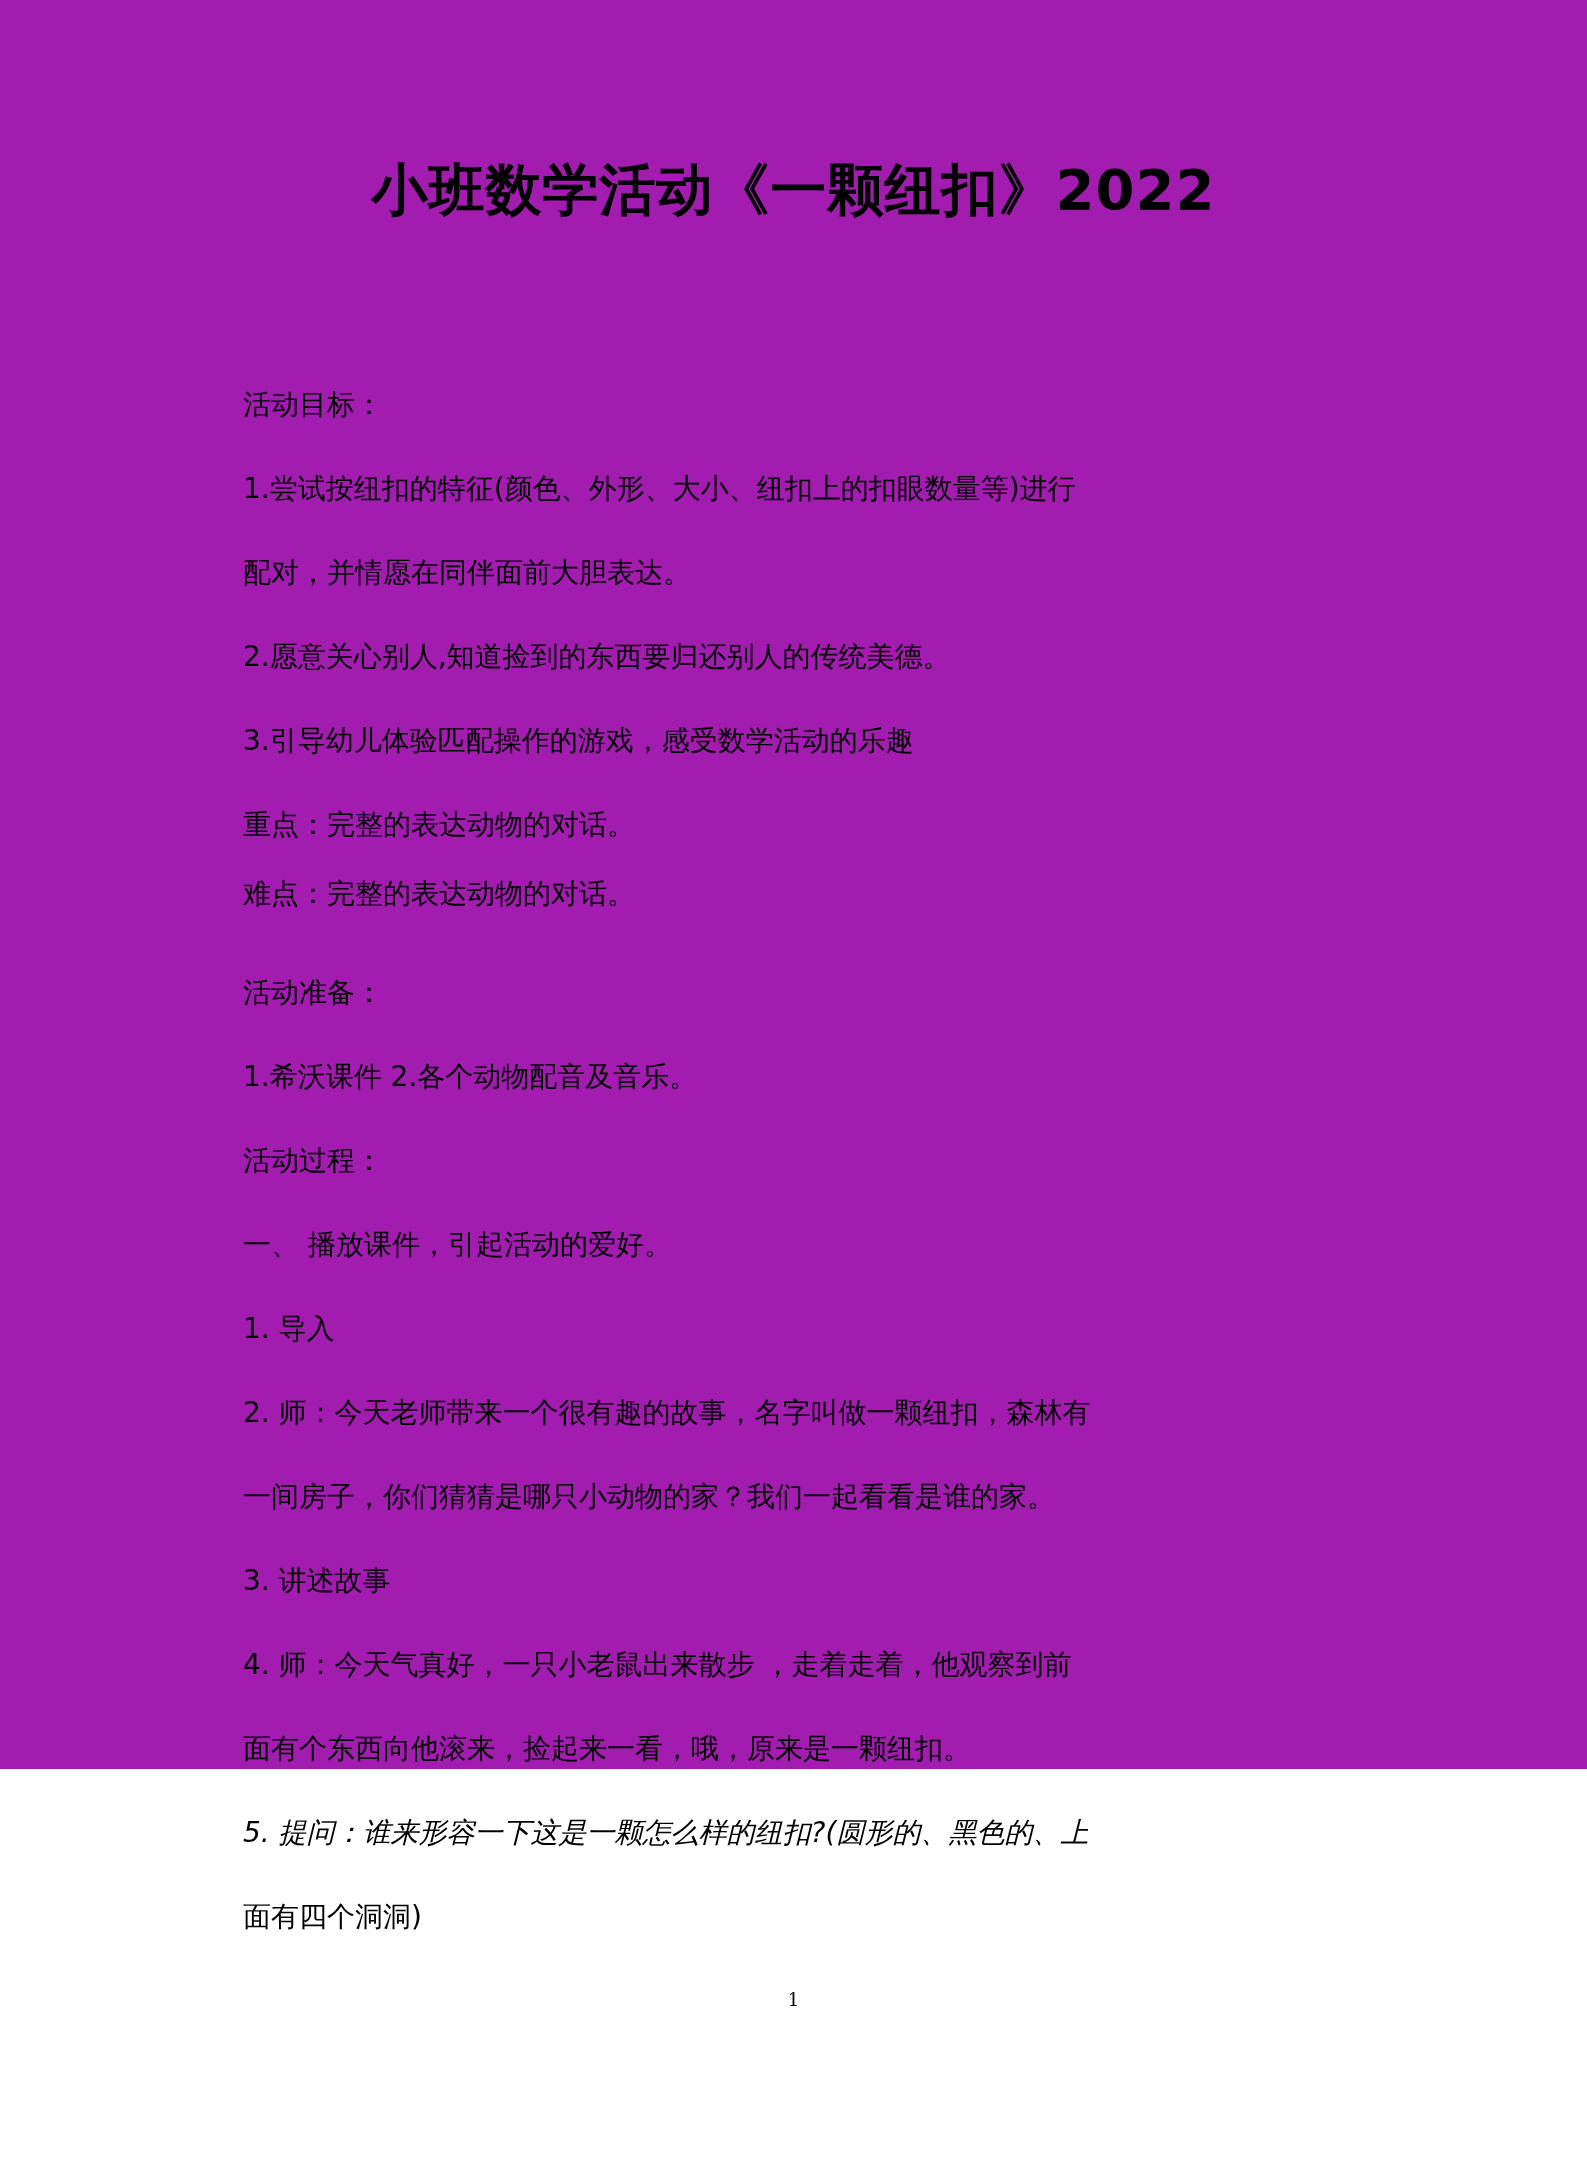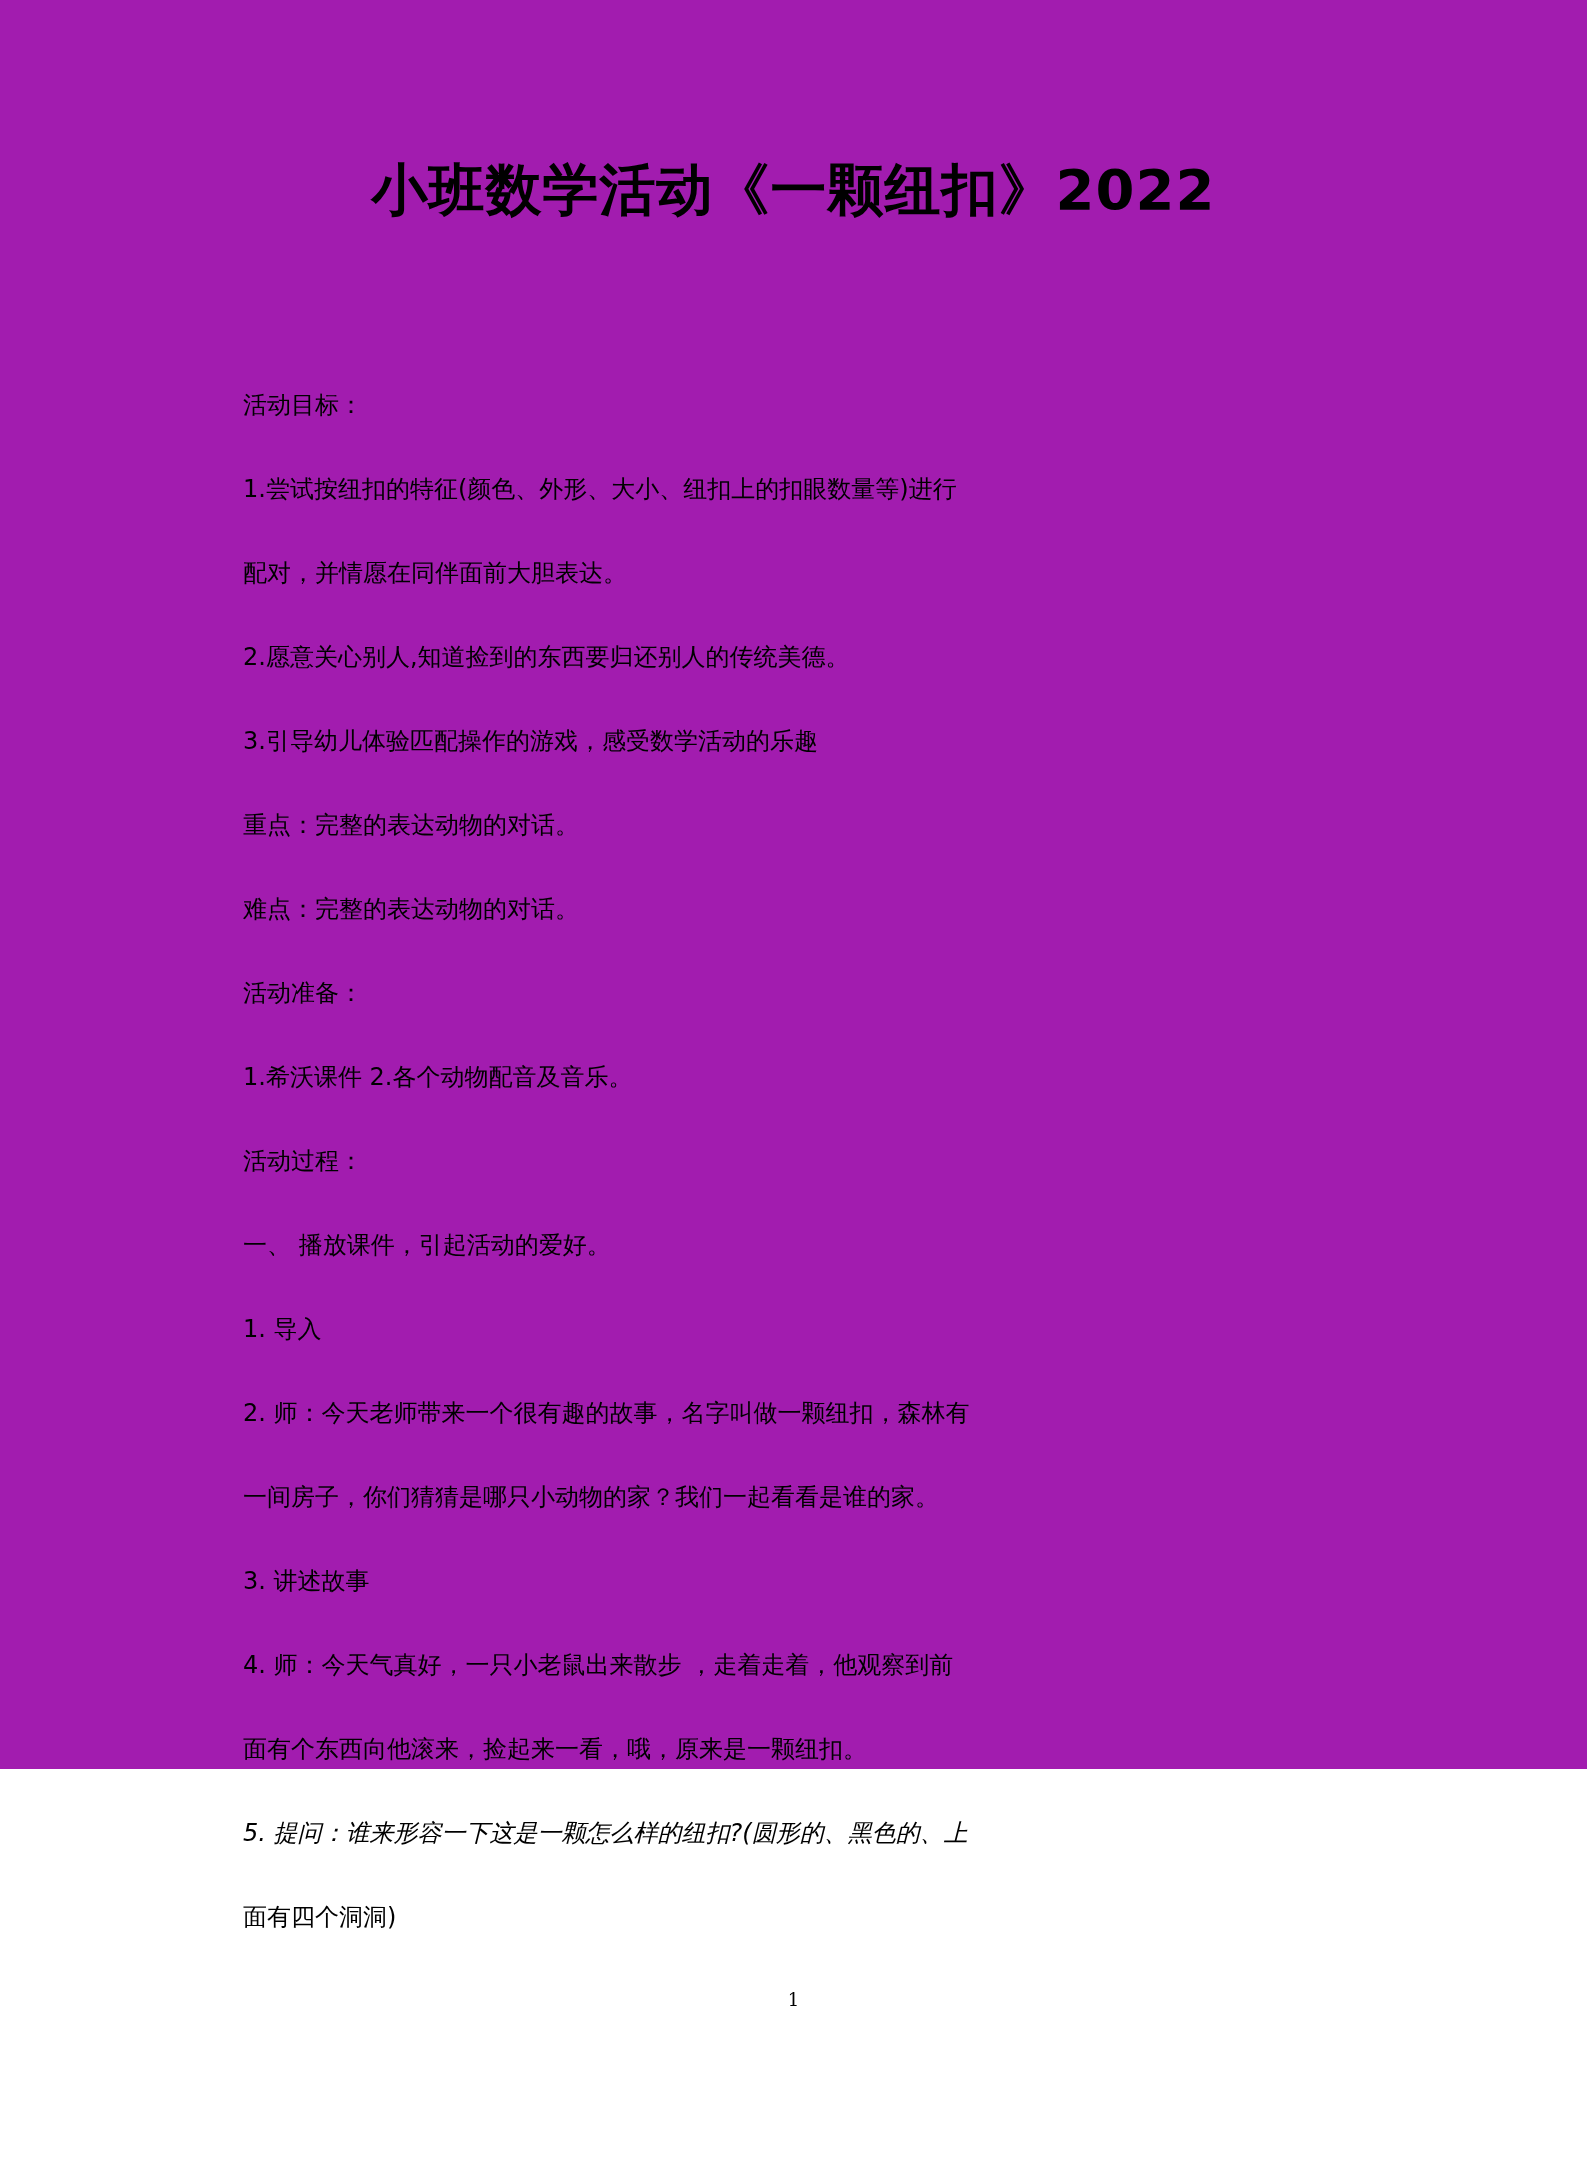--- a/index.html
+++ b/index.html
@@ -38,21 +38,21 @@
     .body {
       position: absolute;
       left: 243px;
       top: 380px;
       width: 1120px;
     }
     .line {
       position: absolute;
       left: 0;
       white-space: nowrap;
-      font-size: 24px;
+      font-size: 28px;
       line-height: 50px;
       margin: 0;
     }
     .page-number {
       position: absolute;
       left: 0;
       width: 1587px;
       top: 1988px;
       text-align: center;
       font-family: "DejaVu Serif", "Liberation Serif", serif;
@@ -66,21 +66,21 @@
 <div class="page">
   <h1 class="title">小班数学活动《一颗纽扣》2022</h1>
 
   <div class="body">
     <p class="line" style="top:0px;">活动目标：</p>
     <p class="line" style="top:84px;text-align:center;">1.尝试按纽扣的特征(颜色、外形、大小、纽扣上的扣眼数量等)进行</p>
     <p class="line" style="top:168px;">配对，并情愿在同伴面前大胆表达。</p>
     <p class="line" style="top:252px;">2.愿意关心别人,知道捡到的东西要归还别人的传统美德。</p>
     <p class="line" style="top:336px;">3.引导幼儿体验匹配操作的游戏，感受数学活动的乐趣</p>
     <p class="line" style="top:420px;">重点：完整的表达动物的对话。</p>
-    <p class="line" style="top:504px;">难点：完整的表达动物的对话。</p>
+    <p class="line" style="top:489px;">难点：完整的表达动物的对话。</p>
     <p class="line" style="top:588px;">活动准备：</p>
     <p class="line" style="top:672px;">1.希沃课件  2.各个动物配音及音乐。</p>
     <p class="line" style="top:756px;">活动过程：</p>
     <p class="line" style="top:840px;">一、  播放课件，引起活动的爱好。</p>
     <p class="line" style="top:924px;">1. 导入</p>
     <p class="line" style="top:1008px;">2. 师：今天老师带来一个很有趣的故事，名字叫做一颗纽扣，森林有</p>
     <p class="line" style="top:1092px;">一间房子，你们猜猜是哪只小动物的家？我们一起看看是谁的家。</p>
     <p class="line" style="top:1176px;">3. 讲述故事</p>
     <p class="line" style="top:1260px;">4. 师：今天气真好，一只小老鼠出来散步 ，走着走着，他观察到前</p>
     <p class="line" style="top:1344px;">面有个东西向他滚来，捡起来一看，哦，原来是一颗纽扣。</p>

